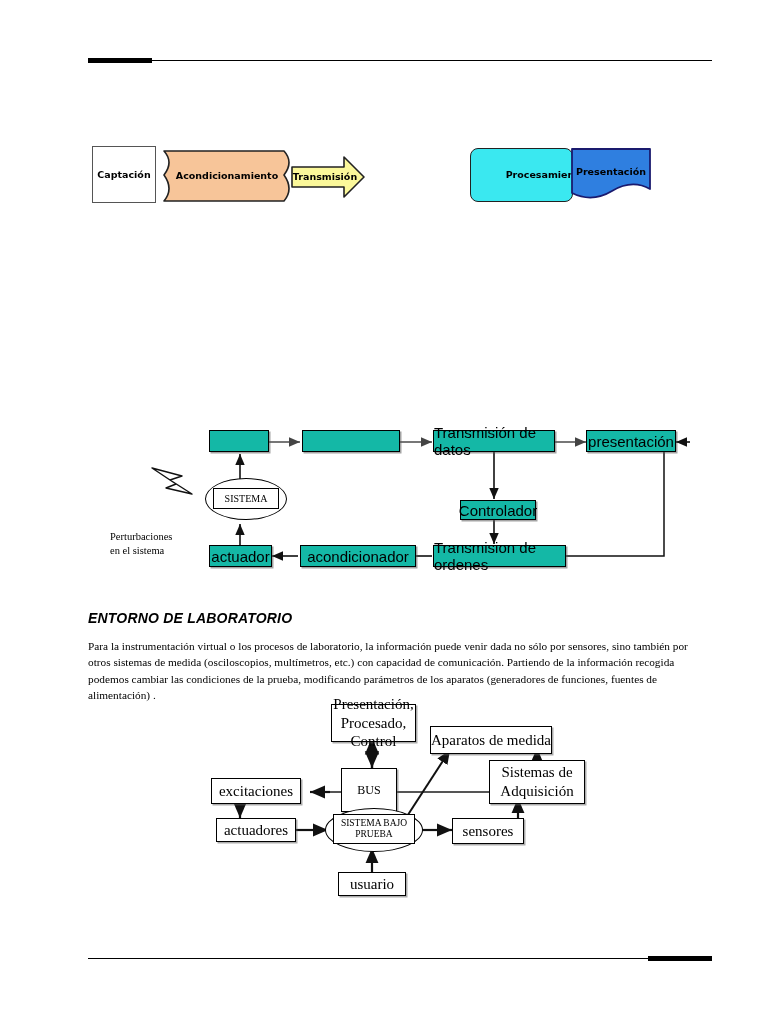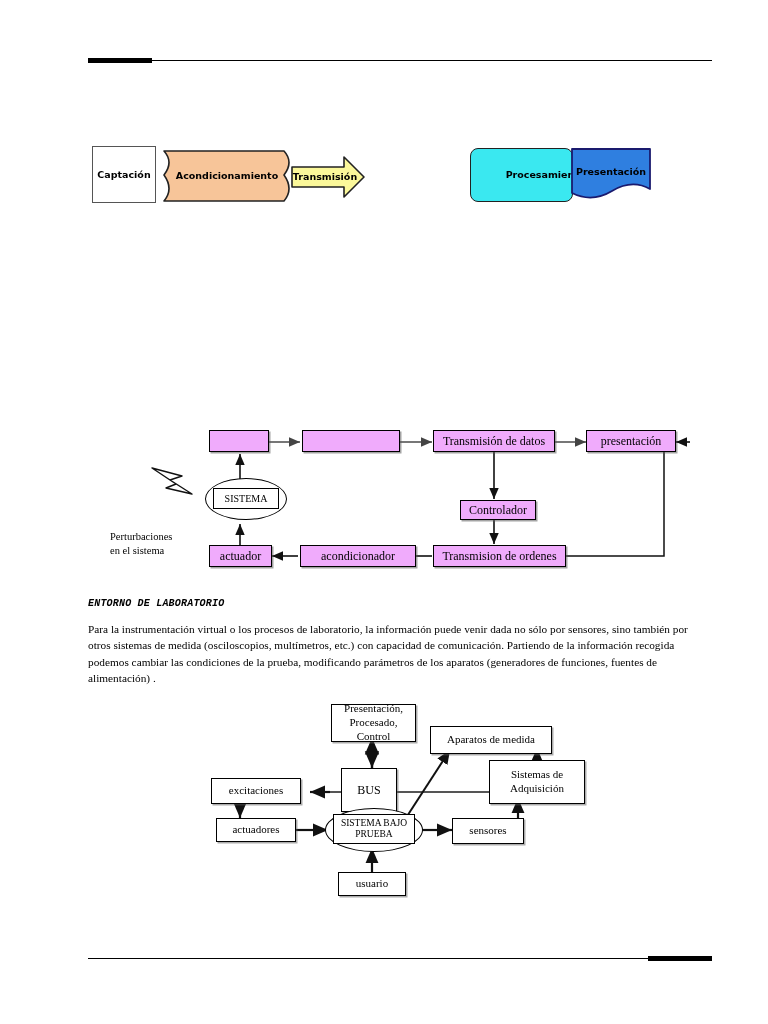--- a/index.html
+++ b/index.html
@@ -97,27 +97,27 @@
     position: absolute; left: 0; top: 0; width: 82px; height: 50px;
     display: flex; align-items: center; justify-content: center;
     font-family: "DejaVu Sans", sans-serif; font-weight: bold; font-size: 9.5px;
   }
 
   
   #diagram-loop { left: 0; top: 420px; width: 768px; height: 160px; }
   .d2-box {
     position: absolute;
     box-sizing: border-box;
-    background: #f0abfc;
+    background: #14b8a6;
     border: 1.4px solid #000;
     display: flex;
     align-items: center;
     justify-content: center;
-    font-family: Liberation Serif, serif;
-    font-size: 12px;
+    font-family: Liberation Sans, sans-serif;
+    font-size: 15px;
     color: #000;
     box-shadow: 1.5px 1.5px 0 rgba(90,90,90,0.55);
   }
   .d2-ellipse {
     position: absolute;
     border: 1.4px solid #000;
     border-radius: 50%;
     background: #fff;
     box-sizing: border-box;
   }
@@ -135,26 +135,26 @@
     font-family: "Liberation Serif", serif;
     font-size: 10.5px;
     line-height: 1.35;
     color: #000;
     margin-top: 42px;
   }
 
   
   #section-lab { position: absolute; left: 88px; top: 598px; width: 600px; }
   .section-heading {
-    font-family: Liberation Mono, monospace;
+    font-family: Liberation Sans, sans-serif;
     font-style: italic;
     font-weight: bold;
-    font-size: 10px;
+    font-size: 14px;
     letter-spacing: 0.2px;
-    margin: 0 0 12px 0;
+    margin: 12px 0 12px 0;
     color: #000;
   }
   .section-paragraph {
     font-family: "Liberation Serif", serif;
     font-size: 11.3px;
     line-height: 1.45;
     margin: 0;
     text-align: left;
     color: #000;
   }
@@ -164,21 +164,21 @@
   .d3-box {
     position: absolute;
     box-sizing: border-box;
     background: #ffffff;
     border: 1.4px solid #000;
     display: flex;
     align-items: center;
     justify-content: center;
     text-align: center;
     font-family: "Liberation Serif", serif;
-    font-size: 11px;
+    font-size: 15px;
     line-height: 1.25;
     color: #000;
     box-shadow: 1.5px 1.5px 0 rgba(90,90,90,0.5);
   }
   .d3-ellipse {
     position: absolute;
     border: 1.5px solid #000;
     border-radius: 50%;
     background: #fff;
     box-sizing: border-box;

